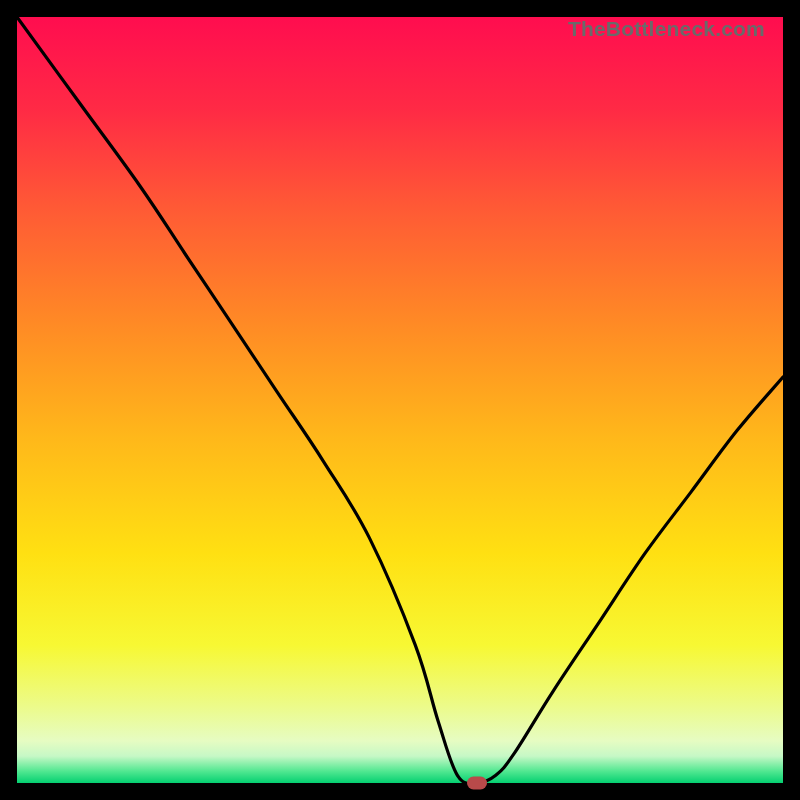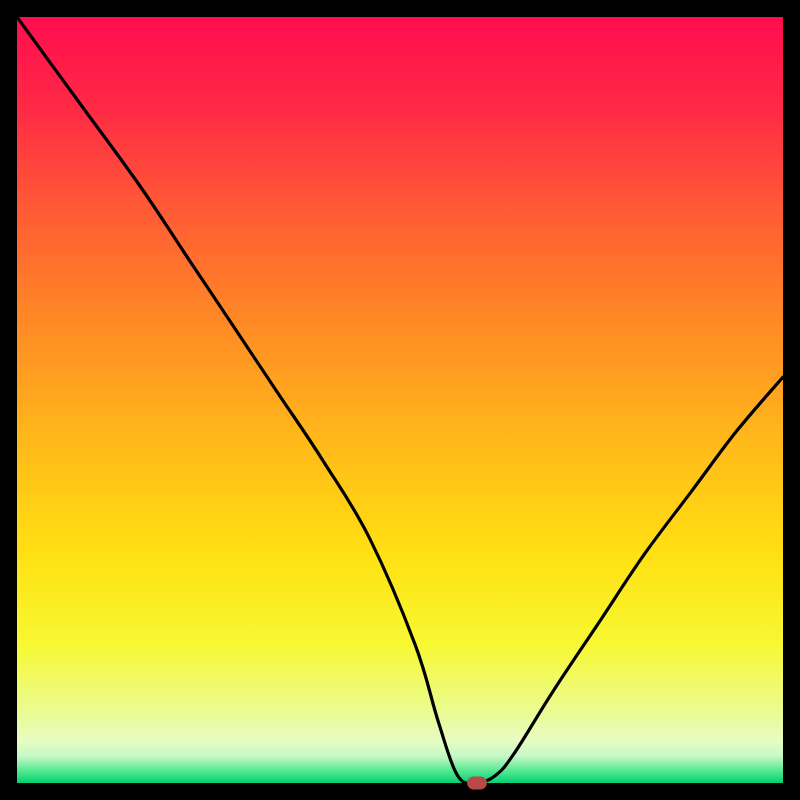--- a/index.html
+++ b/index.html
@@ -78,20 +78,21 @@
             <stop offset="90%" stop-color="#ecfb8a"></stop>
             <stop offset="94.5%" stop-color="#e6fcc2"></stop>
             <stop offset="96.5%" stop-color="#c6f8c6"></stop>
             <stop offset="98.5%" stop-color="#4fe790"></stop>
             <stop offset="100%" stop-color="#04d071"></stop>
           </linearGradient>
       </defs>
       <rect x="0" y="0" width="766" height="766" fill="url(#bg-grad)"></rect>
     </svg>
 
+    <div class="watermark">TheBottleneck.com</div>
 
     <svg class="curve-svg" viewBox="0 0 766 766" preserveAspectRatio="none">
       <path id="curve-path" d="M 0.0 0.0 C 11.0 15.2, 39.2 53.9, 61.3 84.3 C 83.3 114.6, 103.3 140.9, 122.6 168.5 C 141.9 196.1, 152.0 212.6, 168.5 237.5 C 185.1 262.3, 197.9 281.6, 214.5 306.4 C 231.0 331.2, 243.9 350.5, 260.4 375.3 C 277.0 400.2, 289.9 418.1, 306.4 444.3 C 322.9 470.5, 335.8 487.8, 352.4 520.9 C 368.9 554.0, 385.9 595.0, 398.3 628.1 C 410.7 661.2, 413.7 681.3, 421.3 704.7 C 428.9 728.2, 433.6 747.3, 440.4 758.3 C 447.3 769.4, 452.7 766.0, 459.6 766.0 C 466.5 766.0, 471.9 763.9, 478.8 758.3 C 485.6 752.8, 487.6 750.5, 497.9 735.4 C 508.2 720.2, 521.0 697.5, 536.2 674.1 C 551.4 650.6, 565.6 630.0, 582.2 605.1 C 598.7 580.3, 611.6 559.6, 628.1 536.2 C 644.7 512.8, 657.5 497.0, 674.1 474.9 C 690.6 452.9, 703.5 434.3, 720.0 413.6 C 736.6 393.0, 757.7 369.7, 766.0 360.0" stroke="#000" stroke-width="3.2" fill="none" stroke-linejoin="round" stroke-linecap="round"></path>
     </svg>
 
     <div class="marker" id="marker" style="left: 459.6px; top: 766px;"></div>
 
   </div>
 </div>
 

